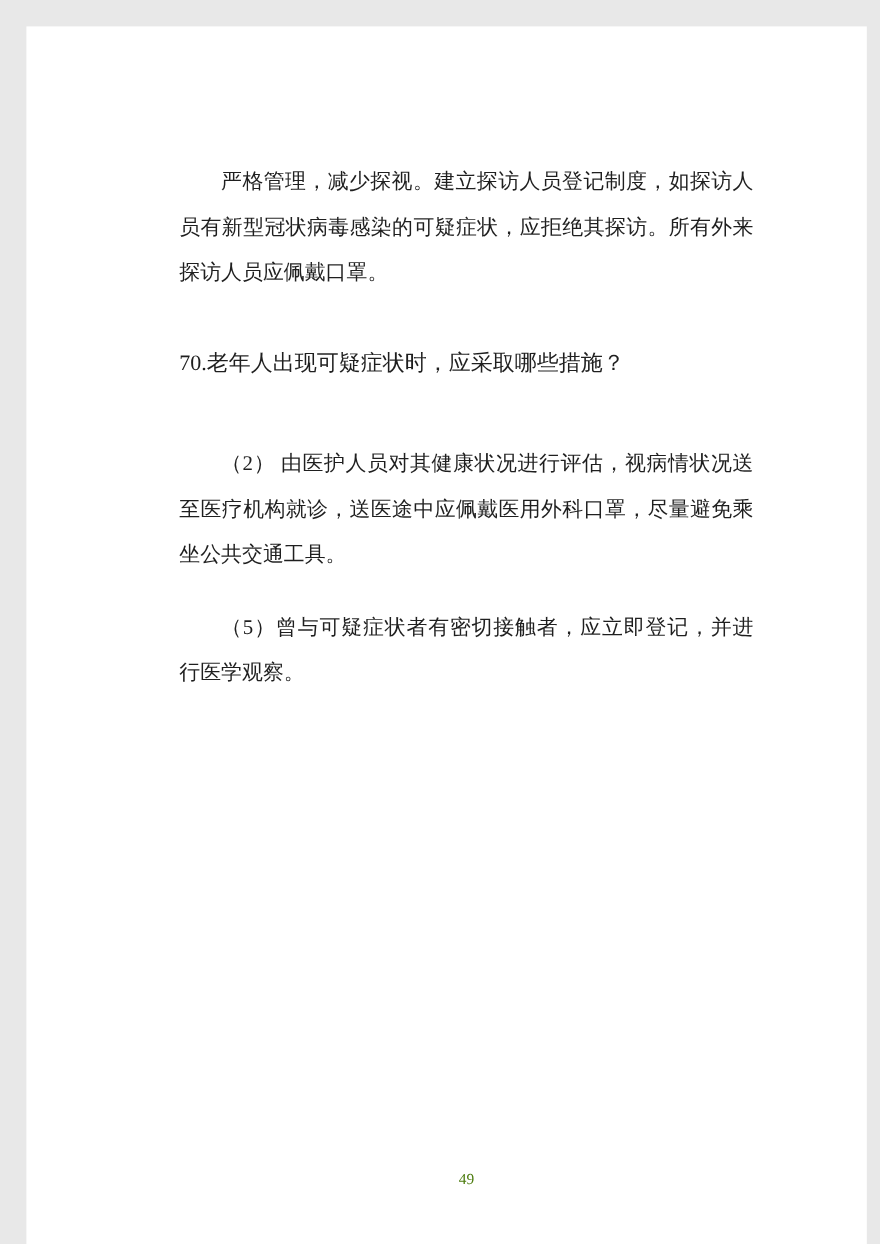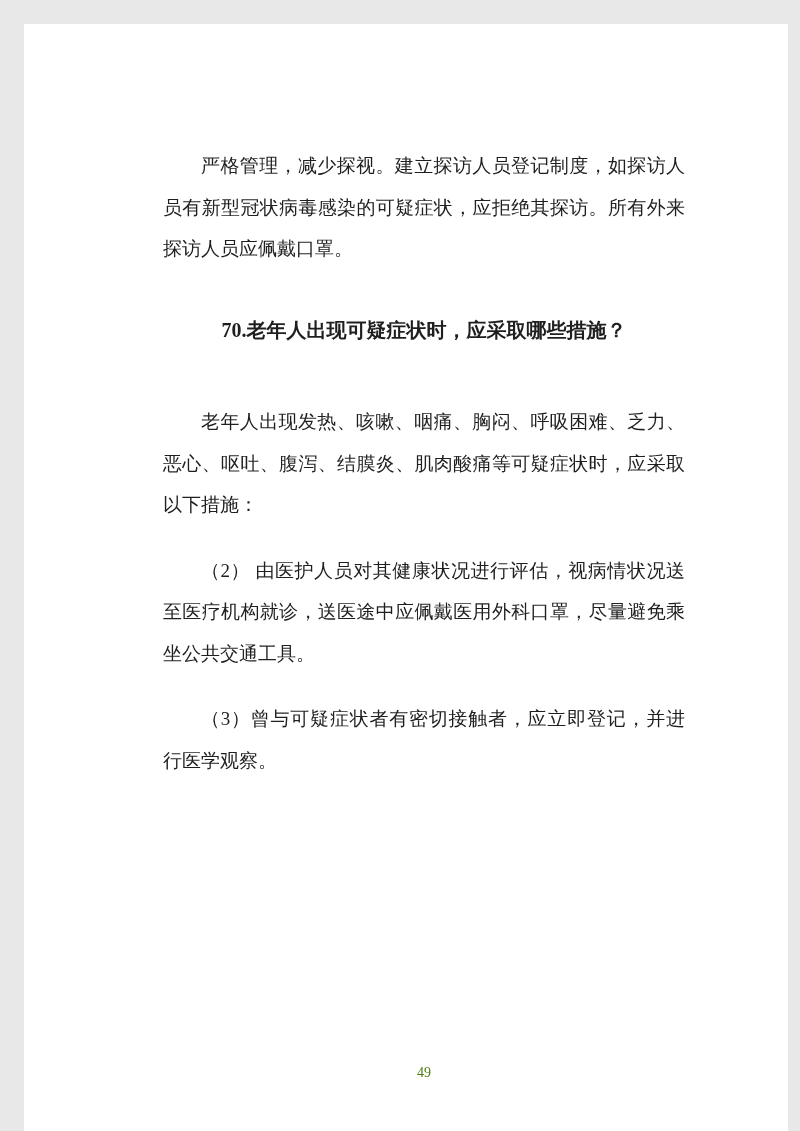--- a/index.html
+++ b/index.html
@@ -24,22 +24,22 @@
     font-size: 19px;
     line-height: 41.5px;
     text-align: justify;
     text-justify: inter-ideograph;
     text-indent: 2em;
     letter-spacing: 0;
   }
   .section-heading {
     font-size: 20px;
     line-height: 41.5px;
-    font-weight: bold;
-    text-align: center;
+    font-weight: normal;
+    text-align: left;
     text-indent: 0;
     margin-top: 16px;
     margin-bottom: 26px;
   }
   .measure {  }
   .page-footer {
     position: absolute;
     top: 1028px;
     left: 0;
     width: 100%;
@@ -52,25 +52,24 @@
 </head>
 <body>
 
 <div class="page">
   <div class="content">
 
     <p class="body-para">严格管理，减少探视。建立探访人员登记制度，如探访人员有新型冠状病毒感染的可疑症状，应拒绝其探访。所有外来探访人员应佩戴口罩。</p>
 
     <h2 class="section-heading">70.老年人出现可疑症状时，应采取哪些措施？</h2>
 
-    <p class="body-para">老年人出现发热、咳嗽、咽痛、胸闷、呼吸困难、乏力、恶心、呕吐、腹泻、结膜炎、肌肉酸痛等可疑症状时，应采取以下措施：</p>
 
 
     <p class="body-para measure">（2） 由医护人员对其健康状况进行评估，视病情状况送至医疗机构就诊，送医途中应佩戴医用外科口罩，尽量避免乘坐公共交通工具。</p>
 
-    <p class="body-para measure">（3）曾与可疑症状者有密切接触者，应立即登记，并进行医学观察。</p>
+    <p class="body-para measure">（5）曾与可疑症状者有密切接触者，应立即登记，并进行医学观察。</p>
 
 
 
   </div>
 
   <div class="page-footer">49</div>
 </div>
 
 </body></html>

